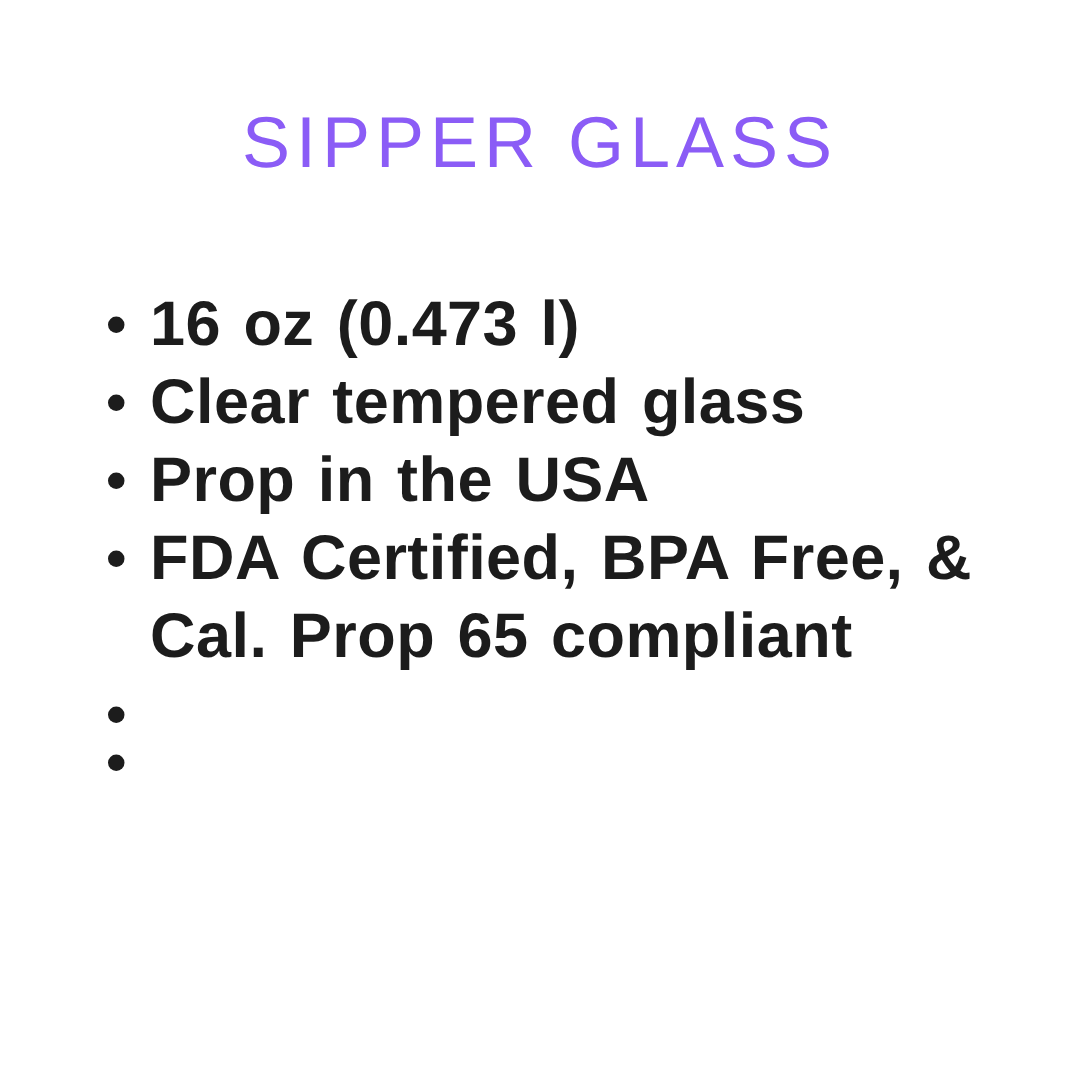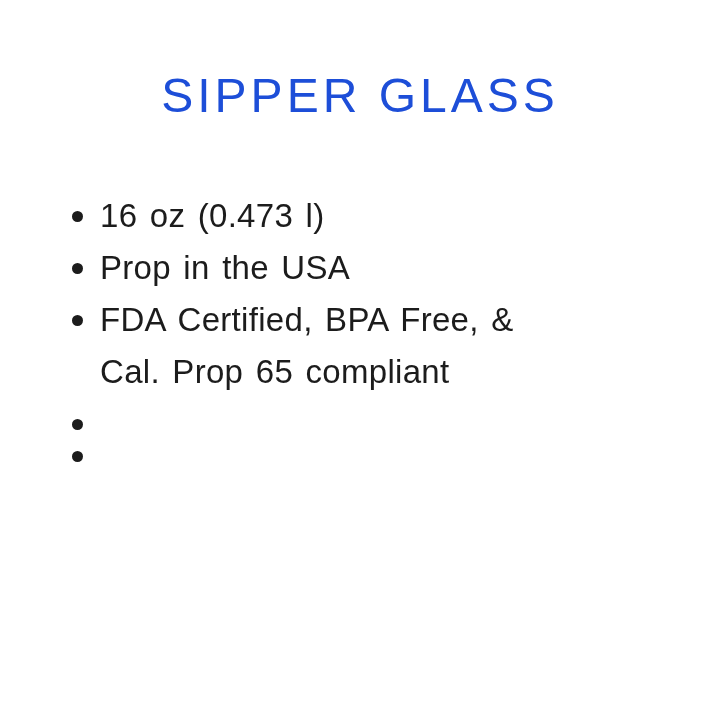--- a/index.html
+++ b/index.html
@@ -20,32 +20,32 @@
     box-sizing: border-box;
     padding-top: 72px;
   }
   .card-title {
     margin: 0;
     text-align: center;
     font-size: 48px;
     font-weight: 300;
     letter-spacing: 4px;
     line-height: 1.0;
-    color: #1d4ed8;
+    color: #8b5cf6;
   }
   .spec-list {
     list-style: none;
     margin: 0;
     padding: 70px 60px 0 72px;
   }
   .spec-item {
     display: flex;
     align-items: flex-start;
-    font-size: 33px;
-    font-weight: 400;
+    font-size: 42px;
+    font-weight: 700;
     line-height: 52px;
     letter-spacing: 0.3px;
     word-spacing: 3px;
   }
   .bullet-dot {
     flex: 0 0 auto;
     width: 11px;
     height: 11px;
     border-radius: 50%;
     background: #1c1c1c;
@@ -61,20 +61,24 @@
 <div class="card">
   <h1 class="card-title">SIPPER GLASS</h1>
 
   <ul class="spec-list">
     <li class="spec-item">
       <span class="bullet-dot"></span>
       <span class="bullet-text">16 oz (0.473 l)</span>
     </li>
     <li class="spec-item">
       <span class="bullet-dot"></span>
+      <span class="bullet-text">Clear tempered glass</span>
+    </li>
+    <li class="spec-item">
+      <span class="bullet-dot"></span>
       <span class="bullet-text">Prop in the USA</span>
     </li>
     <li class="spec-item">
       <span class="bullet-dot"></span>
       <span class="bullet-text">FDA Certified, BPA Free, &amp;
 Cal. Prop 65 compliant</span>
     </li>
     <li class="spec-item">
       <span class="bullet-dot"></span>
     </li>

